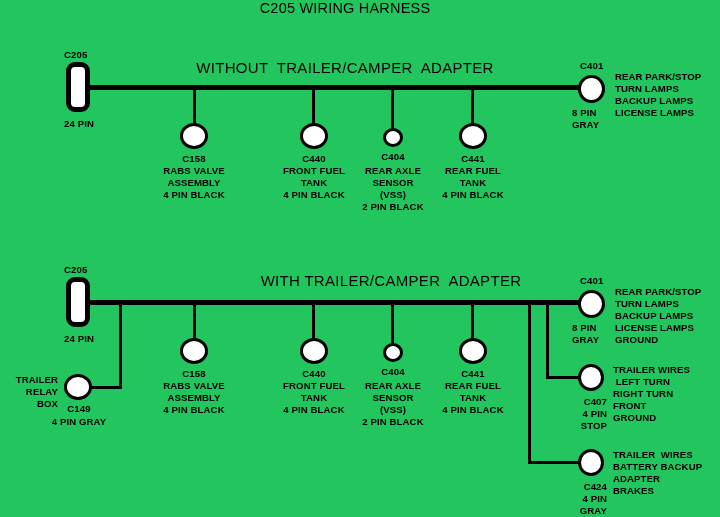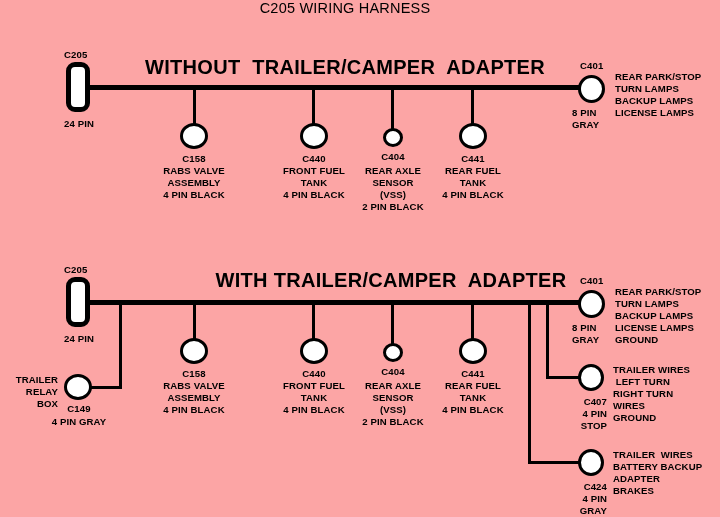--- a/index.html
+++ b/index.html
@@ -4,40 +4,40 @@
 <style>
   html, body {
     margin: 0;
     padding: 0;
     background: #ffffff;
   }
   #canvas {
     position: relative;
     width: 720px;
     height: 517px;
-    background: #fca5a5;
+    background: #22c55e;
     font-family: "Liberation Sans", sans-serif;
     color: #000000;
     overflow: hidden;
   }
   
   .txt {
     position: absolute;
     white-space: pre;
     line-height: 11.5px;
     color: #000;
   }
   .title {
     font-size: 14.5px;
     font-weight: normal;
     letter-spacing: 0.2px;
   }
   .section-head {
-    font-size: 20px;
-    font-weight: bold;
+    font-size: 15px;
+    font-weight: normal;
     letter-spacing: 0.3px;
   }
   .lbl {
     font-size: 9.6px;
     font-weight: bold;
     letter-spacing: 0.1px;
   }
   .lbl-c {
     text-align: center;
     transform: translateX(-50%);
@@ -196,21 +196,21 @@
 
     <div class="drop" style="left:546px; top:303px; height:76px;"></div>
     <div class="hseg" style="left:546px; top:376px; width:36px;"></div>
     <div class="conn-circle" style="left:578px; top:364px; width:26px; height:27px;"></div>
     <div class="txt lbl lbl-r" style="left:607px; top:396px;">C407</div>
     <div class="txt lbl lbl-r" style="left:607px; top:408px;">4 PIN</div>
     <div class="txt lbl lbl-r" style="left:607px; top:420px;">STOP</div>
     <div class="txt lbl lbl-l" style="left:613px; top:364px;">TRAILER WIRES</div>
     <div class="txt lbl lbl-l" style="left:613px; top:376px;"> LEFT TURN</div>
     <div class="txt lbl lbl-l" style="left:613px; top:388px;">RIGHT TURN</div>
-    <div class="txt lbl lbl-l" style="left:613px; top:400px;">WIRES</div>
+    <div class="txt lbl lbl-l" style="left:613px; top:400px;">FRONT</div>
     <div class="txt lbl lbl-l" style="left:613px; top:412px;">GROUND</div>
 
     <div class="drop" style="left:528px; top:303px; height:161px;"></div>
     <div class="hseg" style="left:528px; top:461px; width:54px;"></div>
     <div class="conn-circle" style="left:578px; top:449px; width:26px; height:27px;"></div>
     <div class="txt lbl lbl-r" style="left:607px; top:481px;">C424</div>
     <div class="txt lbl lbl-r" style="left:607px; top:493px;">4 PIN</div>
     <div class="txt lbl lbl-r" style="left:607px; top:505px;">GRAY</div>
     <div class="txt lbl lbl-l" style="left:613px; top:449px;">TRAILER  WIRES</div>
     <div class="txt lbl lbl-l" style="left:613px; top:461px;">BATTERY BACKUP</div>

